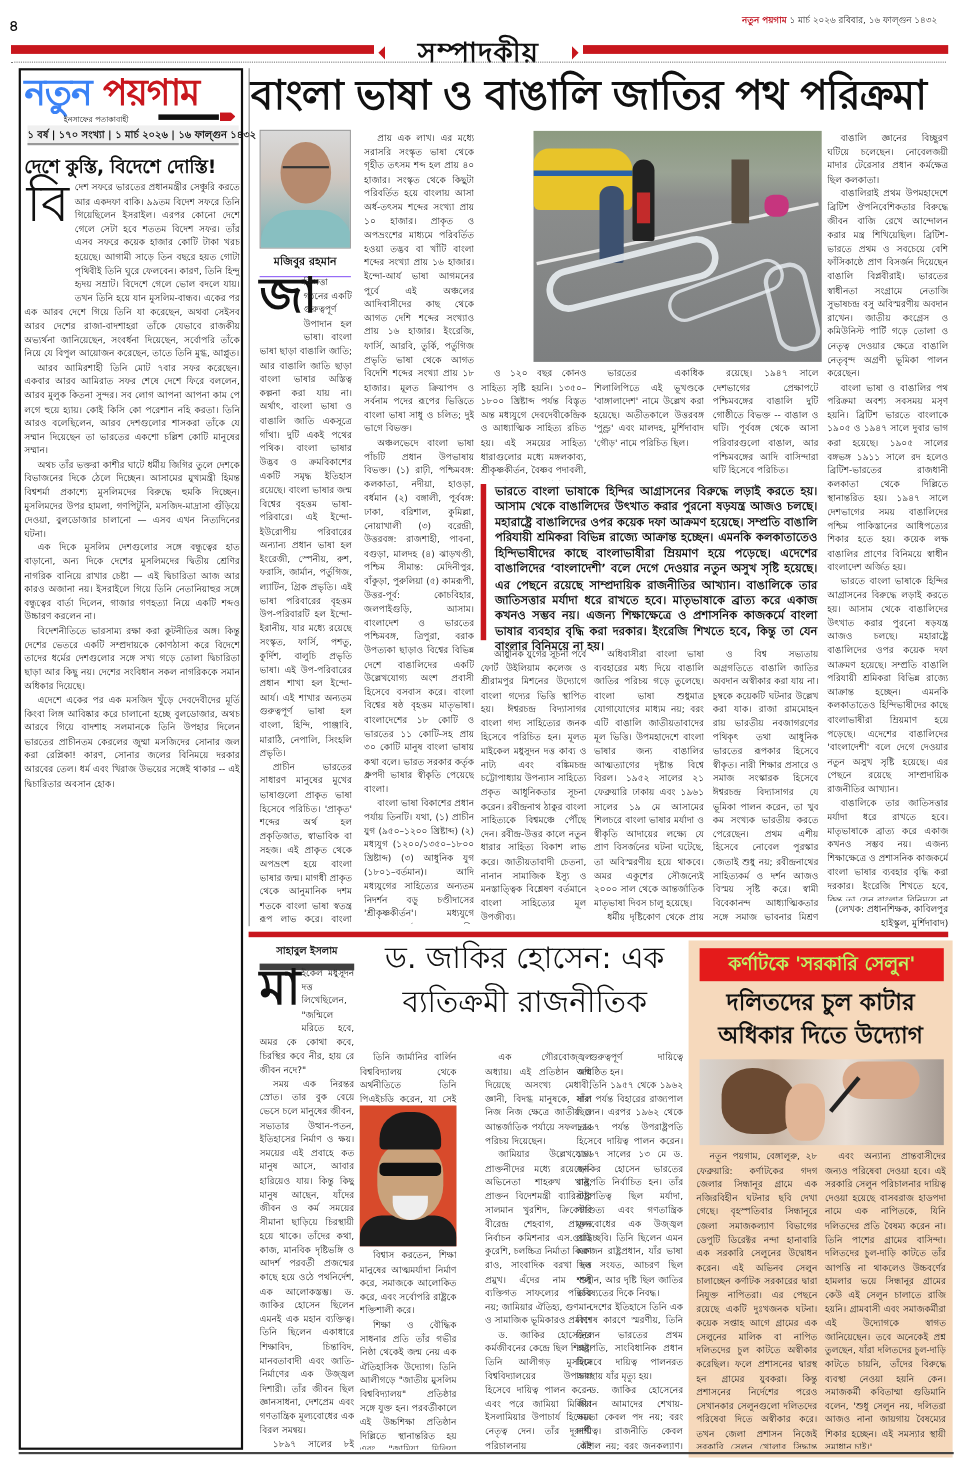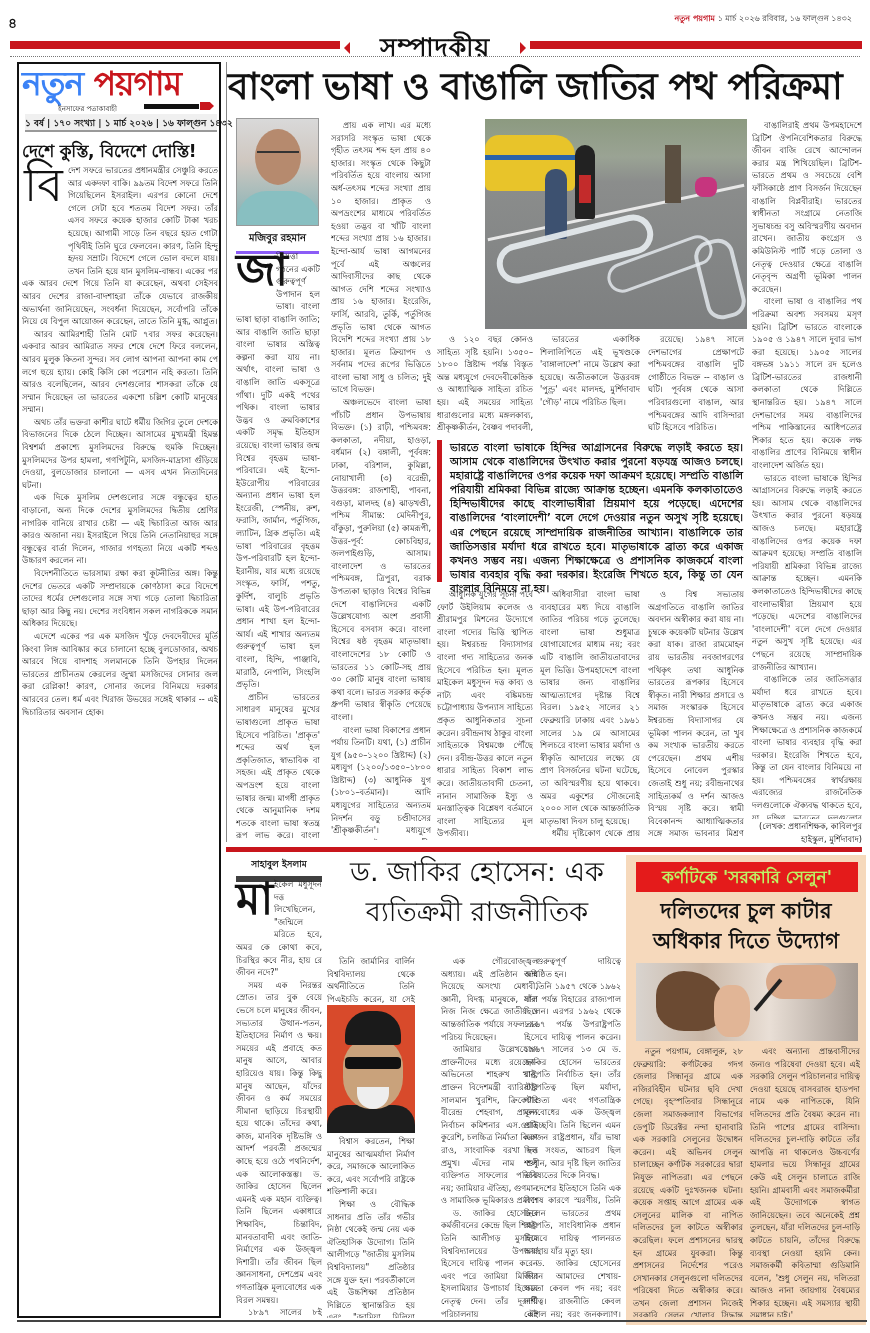--- a/index.html
+++ b/index.html
@@ -39,21 +39,21 @@
   .vrule { width: 1px; background: #888; }
 
   
   #main-headline { left: 228px; top: 62px; width: 634px; font-size: 37px; font-weight: bold; white-space: nowrap; letter-spacing: -1px; line-height: 50px; }
 
   
   #author-photo { left: 236px; top: 118px; width: 83px; height: 108px; background: linear-gradient(#d9d9d9 0%, #cfc7c0 40%, #7fb1b5 100%); border: 1px solid #999; overflow: hidden; }
   #author-head { left: 18px; top: 10px; width: 46px; height: 56px; border-radius: 50%; background: #b68a6e; }
   #author-glasses { left: 20px; top: 32px; width: 42px; height: 6px; border-top: 2px solid #333; }
   #author-shirt { left: 0; top: 72px; width: 83px; height: 40px; background: #88bfc1; border-radius: 30px 30px 0 0; }
-  #author-name { left: 236px; top: 230px; width: 83px; text-align: center; font-size: 10px; font-weight: bold; border-bottom: 3px solid #8b5cf6; padding-bottom: 4px; }
+  #author-name { left: 236px; top: 230px; width: 83px; text-align: center; font-size: 10px; font-weight: bold; border-bottom: 1px solid #8b5cf6; padding-bottom: 4px; }
   #dropcap-main { left: 236px; top: 246px; font-size: 44px; line-height: 48px; font-weight: bold; }
 
   
   #main-photo { left: 485px; top: 119px; width: 262px; height: 210px; background: linear-gradient(180deg, #8c9a80 0%, #9aa394 18%, #8b8d8c 30%, #7d7f80 100%); overflow: hidden; }
   #photo-taxi { left: 0; top: 16px; width: 90px; height: 56px; background: #e8c42a; border-radius: 14px 20px 6px 6px; }
   #photo-taxi-stripe { left: 0; top: 36px; width: 90px; height: 5px; background: #2a63a8; }
   #photo-person1 { left: 60px; top: 50px; width: 22px; height: 70px; background: #3d5170; border-radius: 10px 10px 2px 2px; }
   #photo-person2 { left: 90px; top: 26px; width: 20px; height: 74px; background: #222; border-radius: 10px 10px 2px 2px; }
   #photo-person2-red { left: 94px; top: 56px; width: 12px; height: 28px; background: #c32b2b; }
   #photo-person3 { left: 180px; top: 26px; width: 16px; height: 58px; background: #5b4f41; }
@@ -162,20 +162,21 @@
 <div class="abs txt" style="left:437px;top:333px;width:96px;height:104px;">
     <p>ও ১২০ বছর কোনও সাহিত্য সৃষ্টি হয়নি। ১৩৫০–১৮০০ খ্রিষ্টাব্দ পর্যন্ত বিস্তৃত অন্ত মধ্যযুগে দেবদেবীকেন্দ্রিক ও আধ্যাত্মিক সাহিত্য রচিত হয়। এই সময়ের সাহিত্য ধারাগুলোর মধ্যে মঙ্গলকাব্য, শ্রীকৃষ্ণকীর্তন, বৈষ্ণব পদাবলী, মঙ্গলকাব্য এবং রামায়ণ ও মহাভারতের অনুবাদ উল্লেখযোগ্য। গদ্যের ব্যবহার ছিল না বললেই চলে।</p>
   </div>
 <div class="abs txt" style="left:540px;top:333px;width:100px;height:104px;">
     <p>ভারতের একাধিক শিলালিপিতে এই ভূখণ্ডকে 'বাঙ্গালাদেশ' নামে উল্লেখ করা হয়েছে। অতীতকালে উত্তরবঙ্গ 'পুণ্ড্র' এবং মালদহ, মুর্শিদাবাদ 'গৌড়' নামে পরিচিত ছিল।</p>
   </div>
 <div class="abs txt" style="left:648px;top:333px;width:96px;height:104px;">
     <p>রয়েছে। ১৯৪৭ সালে দেশভাগের প্রেক্ষাপটে পশ্চিমবঙ্গের বাঙালি দুটি গোষ্ঠীতে বিভক্ত -- বাঙাল ও ঘটি। পূর্ববঙ্গ থেকে আসা পরিবারগুলো বাঙাল, আর পশ্চিমবঙ্গের আদি বাসিন্দারা ঘটি হিসেবে পরিচিত।</p>
   </div>
 <div class="abs txt" style="left:752px;top:119px;width:110px;height:700px;">
+    <p>বাঙালি জ্ঞানের বিচ্ছুরণ ঘটিয়ে চলেছেন। নোবেলজয়ী মাদার টেরেসার প্রধান কর্মক্ষেত্র ছিল কলকাতা।</p>
     <p>বাঙালিরাই প্রথম উপমহাদেশে ব্রিটিশ ঔপনিবেশিকতার বিরুদ্ধে জীবন বাজি রেখে আন্দোলন করার মন্ত্র শিখিয়েছিল। ব্রিটিশ-ভারতে প্রথম ও সবচেয়ে বেশি ফাঁসিকাষ্ঠে প্রাণ বিসর্জন দিয়েছেন বাঙালি বিপ্লবীরাই। ভারতের স্বাধীনতা সংগ্রামে নেতাজি সুভাষচন্দ্র বসু অবিস্মরণীয় অবদান রাখেন। জাতীয় কংগ্রেস ও কমিউনিস্ট পার্টি গড়ে তোলা ও নেতৃত্ব দেওয়ার ক্ষেত্রে বাঙালি নেতৃবৃন্দ অগ্রণী ভূমিকা পালন করেছেন।</p>
     <p>বাংলা ভাষা ও বাঙালির পথ পরিক্রমা অবশ্য সবসময় মসৃণ হয়নি। ব্রিটিশ ভারতে বাংলাকে ১৯০৫ ও ১৯৪৭ সালে দুবার ভাগ করা হয়েছে। ১৯০৫ সালের বঙ্গভঙ্গ ১৯১১ সালে রদ হলেও ব্রিটিশ-ভারতের রাজধানী কলকাতা থেকে দিল্লিতে স্থানান্তরিত হয়। ১৯৪৭ সালে দেশভাগের সময় বাঙালিদের পশ্চিম পাকিস্তানের আধিপত্যের শিকার হতে হয়। কয়েক লক্ষ বাঙালির প্রাণের বিনিময়ে স্বাধীন বাংলাদেশ অর্জিত হয়।</p>
     <p>ভারতে বাংলা ভাষাকে হিন্দির আগ্রাসনের বিরুদ্ধে লড়াই করতে হয়। আসাম থেকে বাঙালিদের উৎখাত করার পুরনো ষড়যন্ত্র আজও চলছে। মহারাষ্ট্রে বাঙালিদের ওপর কয়েক দফা আক্রমণ হয়েছে। সম্প্রতি বাঙালি পরিযায়ী শ্রমিকরা বিভিন্ন রাজ্যে আক্রান্ত হচ্ছেন। এমনকি কলকাতাতেও হিন্দিভাষীদের কাছে বাংলাভাষীরা ম্রিয়মাণ হয়ে পড়েছে। এদেশের বাঙালিদের 'বাংলাদেশী' বলে দেগে দেওয়ার নতুন অসুখ সৃষ্টি হয়েছে। এর পেছনে রয়েছে সাম্প্রদায়িক রাজনীতির আখ্যান।</p>
     <p>বাঙালিকে তার জাতিসত্তার মর্যাদা ধরে রাখতে হবে। মাতৃভাষাকে ব্রাত্য করে একাজ কখনও সম্ভব নয়। এজন্য শিক্ষাক্ষেত্রে ও প্রশাসনিক কাজকর্মে বাংলা ভাষার ব্যবহার বৃদ্ধি করা দরকার। ইংরেজি শিখতে হবে, কিন্তু তা যেন বাংলার বিনিময়ে না হয়। পশ্চিমবঙ্গের স্বার্থরক্ষায় এরাজ্যের রাজনৈতিক দলগুলোকে ঐক্যবদ্ধ থাকতে হবে, যা দক্ষিণ ভারতের দলগুলোর ক্ষেত্রে দেখা যায়। যেকোন ক্ষেত্রে পশ্চিমবঙ্গের পশ্চাৎপদতা বাঙালি জাতিকে দুর্বল করবে। শত সমস্যা ও সংকটকে জয় করাই হবে বাংলা ভাষা ও বাঙালি জাতির লক্ষ্য। সেই শক্তি রয়েছেও।</p>
   </div>
 
 <div class="abs" id="pull-quote">ভারতে বাংলা ভাষাকে হিন্দির আগ্রাসনের বিরুদ্ধে লড়াই করতে হয়। আসাম থেকে বাঙালিদের উৎখাত করার পুরনো ষড়যন্ত্র আজও চলছে। মহারাষ্ট্রে বাঙালিদের ওপর কয়েক দফা আক্রমণ হয়েছে। সম্প্রতি বাঙালি পরিযায়ী শ্রমিকরা বিভিন্ন রাজ্যে আক্রান্ত হচ্ছেন। এমনকি কলকাতাতেও হিন্দিভাষীদের কাছে বাংলাভাষীরা ম্রিয়মাণ হয়ে পড়েছে। এদেশের বাঙালিদের ‘বাংলাদেশী’ বলে দেগে দেওয়ার নতুন অসুখ সৃষ্টি হয়েছে। এর পেছনে রয়েছে সাম্প্রদায়িক রাজনীতির আখ্যান। বাঙালিকে তার জাতিসত্তার মর্যাদা ধরে রাখতে হবে। মাতৃভাষাকে ব্রাত্য করে একাজ কখনও সম্ভব নয়। এজন্য শিক্ষাক্ষেত্রে ও প্রশাসনিক কাজকর্মে বাংলা ভাষার ব্যবহার বৃদ্ধি করা দরকার। ইংরেজি শিখতে হবে, কিন্তু তা যেন বাংলার বিনিময়ে না হয়।</div>
 
 <div class="abs txt" style="left:437px;top:588px;width:96px;height:252px;">
     <p>আধুনিক যুগের সূচনা পর্বে ফোর্ট উইলিয়াম কলেজ ও শ্রীরামপুর মিশনের উদ্যোগে বাংলা গদ্যের ভিত্তি স্থাপিত হয়। ঈশ্বরচন্দ্র বিদ্যাসাগর বাংলা গদ্য সাহিত্যের জনক হিসেবে পরিচিত হন। মূলত মাইকেল মধুসূদন দত্ত কাব্য ও নাট্য এবং বঙ্কিমচন্দ্র চট্টোপাধ্যায় উপন্যাস সাহিত্যে প্রকৃত আধুনিকতার সূচনা করেন। রবীন্দ্রনাথ ঠাকুর বাংলা সাহিত্যকে বিশ্বমঞ্চে পৌঁছে দেন। রবীন্দ্র-উত্তর কালে নতুন ধারার সাহিত্য বিকাশ লাভ করে। জাতীয়তাবাদী চেতনা, নানান সামাজিক ইস্যু ও মনস্তাত্ত্বিক বিশ্লেষণ বর্তমানে বাংলা সাহিত্যের মূল উপজীব্য।</p>

